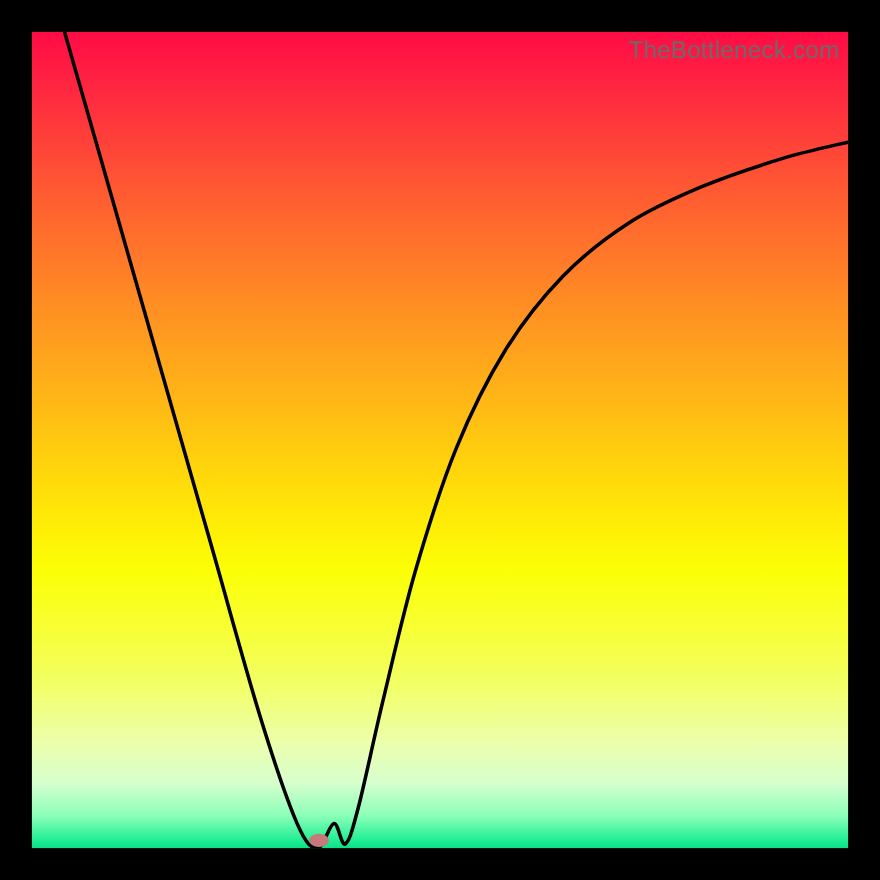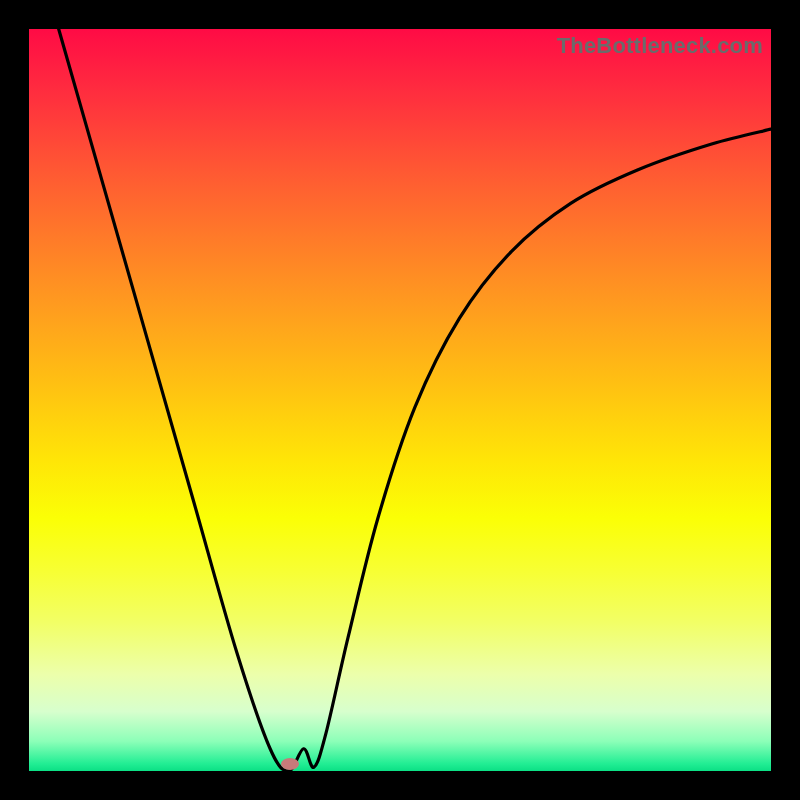--- a/index.html
+++ b/index.html
@@ -33,21 +33,21 @@
       #22ee94 99%,
       #0be085 100%
     );
   }
   .watermark {
     position: absolute;
     top: 4px;
     right: 8px;
     font-family: Arial, Helvetica, sans-serif;
     font-size: 22px;
-    font-weight: bold;
+    font-weight: normal;
     color: #6b6b6b;
     letter-spacing: 0.2px;
     margin-left: 37px;
   }
   .curve {
     position: absolute;
     left: 0; top: 0;
     width: 742px; height: 742px;
     pointer-events: none;
   }

